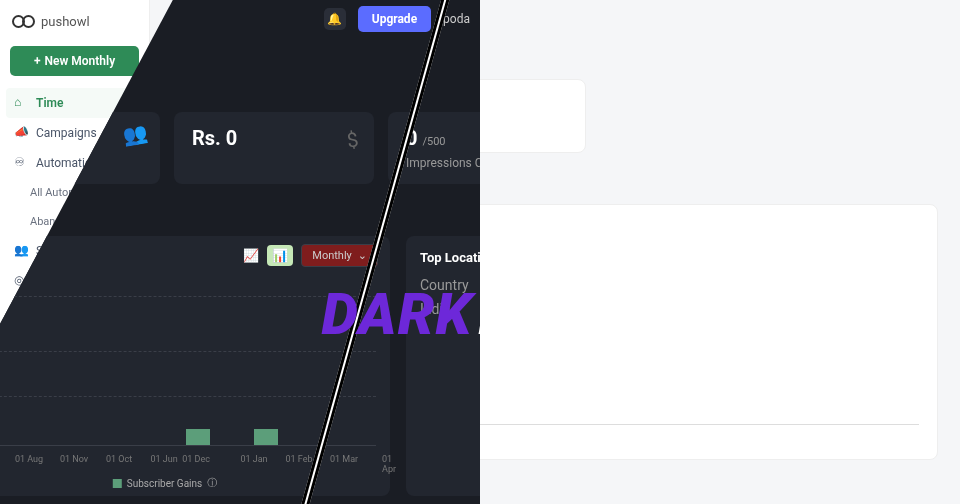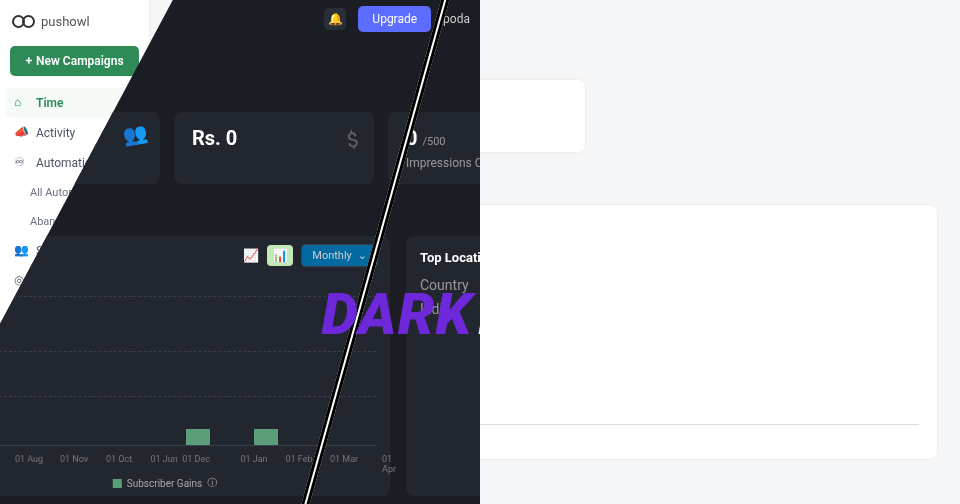--- a/index.html
+++ b/index.html
@@ -40,34 +40,34 @@
 .chart-area{position:relative;height:170px}
 .y-axis{position:absolute;left:0;top:0;height:150px;width:18px;font-size:10px;color:#999}
 .y-tick{position:absolute;right:0}
 .plot{position:absolute;left:22px;right:0;top:0;height:150px;border-bottom:1px solid #ddd}
 .bar{position:absolute;bottom:0;width:28px;background:#5c9e7a}
 .x-axis{position:absolute;left:22px;right:0;bottom:0;height:16px;font-size:9px;color:#888}
 .x-tick{position:absolute;transform:translateX(-50%)}
 .dark{position:absolute;top:0;left:-480px;width:960px;height:504px;background:#1a1d24;clip-path:polygon(68% 0,100% 0,100% 100%,40% 100%)}
 .dark-top{position:absolute;top:6px;right:10px;display:flex;align-items:center;gap:12px}
 .bell{width:22px;height:22px;background:#2a2e38;border-radius:5px;display:flex;align-items:center;justify-content:center;color:#888;font-size:12px;cursor:pointer}
-.upgrade{background:#5b6cff;color:#fff;border:none;padding:6px 14px;border-radius:5px;font-size:12px;font-weight:400;cursor:pointer}
+.upgrade{background:#5b6cff;color:#fff;border:none;padding:6px 14px;border-radius:5px;font-size:12px;font-weight:700;cursor:pointer}
 .acct{font-size:12px;color:#ccc}
 .dark-stats{position:absolute;top:112px;left:540px;display:flex;gap:14px}
 .dcard{background:#22262f;border-radius:8px;padding:14px 18px;min-width:200px;position:relative}
 .dcard .stat-val{color:#fff}
 .dcard .stat-lbl{color:#999}
 .dcard .stat-icon{color:#666}
 .dcard.small{min-width:100px;padding-right:12px}
 .dcard .sub500{font-size:11px;color:#999;font-weight:400}
 .dark-chart{position:absolute;top:236px;left:420px;width:450px;height:260px;background:#22262f;border-radius:8px;padding:14px}
 .dark-controls{position:absolute;top:8px;right:12px;display:flex;align-items:center;gap:8px}
 .ctrl-icon{color:#888;font-size:13px;cursor:pointer}
 .ctrl-icon.active{background:#c5e8b7;color:#333;padding:3px 5px;border-radius:4px}
-.monthly-sel{background:#0369a1;border:1px solid #3a3e48;color:#ccc;padding:4px 10px;border-radius:4px;font-size:11px;cursor:pointer;display:flex;align-items:flex-end;gap:6px}
+.monthly-sel{background:#7f1d1d;border:1px solid #3a3e48;color:#ccc;padding:4px 10px;border-radius:4px;font-size:11px;cursor:pointer;display:flex;align-items:flex-end;gap:6px}
 .dark-plot{position:absolute;left:14px;right:14px;top:60px;height:150px;border-bottom:1px solid #3a3e48}
 .dark .grid-line{position:absolute;left:0;right:0;border-top:1px dashed #3a3e48}
 .dark-bar{position:absolute;bottom:0;width:24px;background:#5c9e7a}
 .dark-x{position:absolute;left:14px;right:14px;bottom:28px;height:14px;font-size:9px;color:#777}
 .legend{position:absolute;bottom:6px;left:50%;transform:translateX(-50%);font-size:10px;color:#aaa;display:flex;align-items:center;gap:5px}
 .legend-sq{width:9px;height:9px;background:#5c9e7a}
 .top-loc{position:absolute;top:236px;left:886px;width:120px;height:260px;background:#22262f;border-radius:8px;padding:14px}
 .top-loc h4{color:#fff;font-size:13px;margin-bottom:12px}
 .top-loc .row{font-size:14px;color:#999;margin-bottom:8px}
 .big-text{position:absolute;top:280px;left:50%;transform:translateX(-50%);font-size:58px;font-weight:900;font-style:italic;letter-spacing:1px;white-space:nowrap;z-index:50;font-family:Arial Black,sans-serif}
@@ -79,30 +79,30 @@
 <body>
 
 <div class="app">
   <aside class="sidebar">
     <div class="logo">
       <span class="logo-icon"></span>
       <span>pushowl</span>
     </div>
     <button class="btn-new">
       <span>+</span>
-      <span>New Campaigns</span>
+      <span>New Monthly</span>
     </button>
     <ul class="nav">
       <li class="nav-item active">
           <span class="ico">⌂</span>
           <span>Time</span>
         </li>
       <li class="nav-item">
           <span class="ico">📣</span>
-          <span>Activity</span>
+          <span>Campaigns</span>
         </li>
       <li class="nav-item">
           <span class="ico">♾</span>
           <span>Automation</span>
         </li>
       <li class="nav-item sub">
           <span>All Automations</span>
         </li>
       <li class="nav-item sub">
           <span>Abandoned Carts</span>

